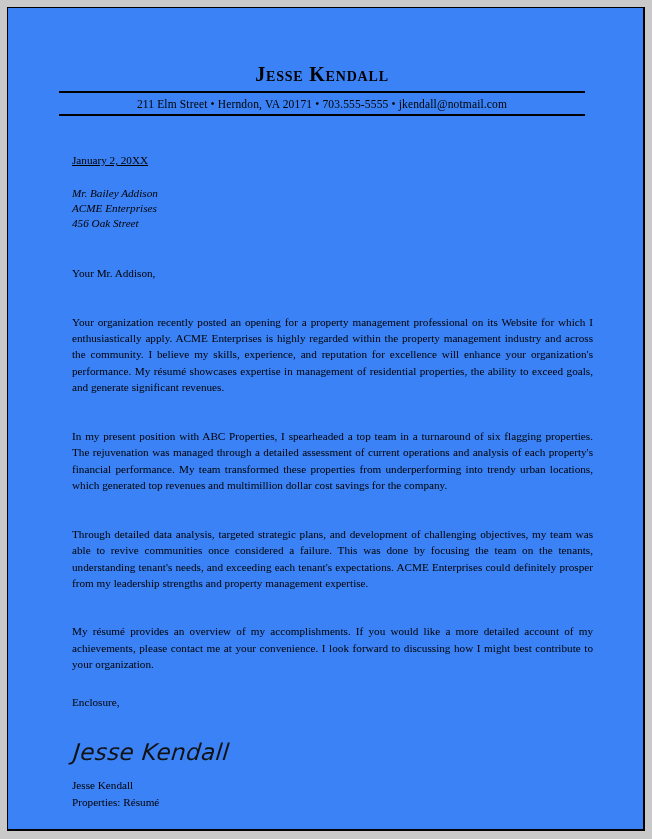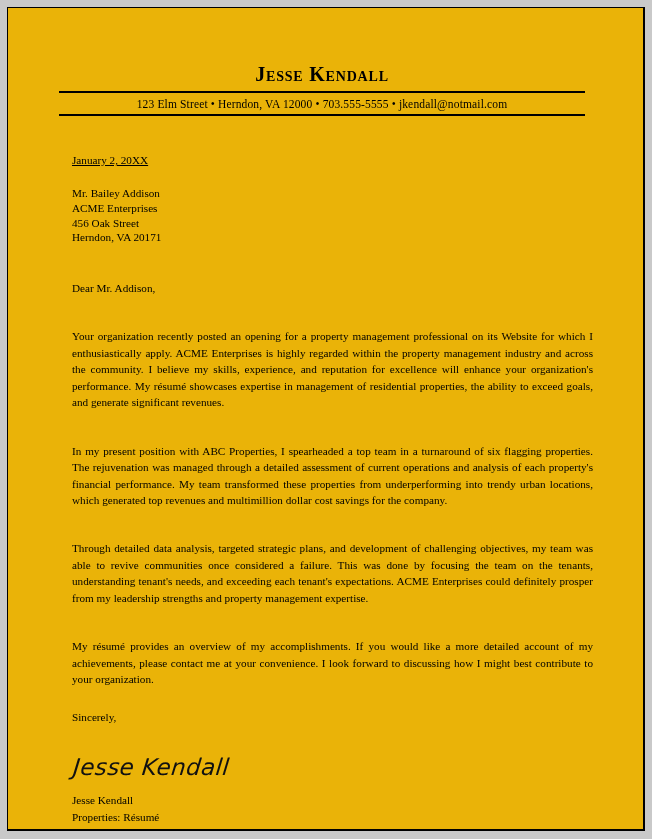--- a/index.html
+++ b/index.html
@@ -22,21 +22,21 @@
     height: 824px;
     background: #000000;
   }
 
   .page {
     position: absolute;
     left: 8px;
     top: 8px;
     width: 635px;
     height: 821px;
-    background: #eab308;
+    background: #3b82f6;
     box-sizing: border-box;
   }
 
   
   .letterhead {
     position: absolute;
     left: 51px;
     top: 55px;
     width: 526px;
   }
@@ -76,20 +76,21 @@
     line-height: 1.35;
     margin-bottom: 18px;
     text-decoration: underline;
   }
   .recipient {
     line-height: 1.32;
     margin-bottom: 36px;
   }
   .recipient div {
     white-space: pre;
+    font-style: italic;
   }
   .salutation {
     line-height: 1.35;
     margin-bottom: 21px;
   }
   .para {
     text-align: justify;
     line-height: 1.47;
     margin-bottom: 17px;
     margin-top: 32px;
@@ -118,43 +119,42 @@
 </head>
 <body>
 
 <div class="page-shadow"></div>
 
 <div class="page">
 
   <div class="letterhead">
     <div class="name-heading">Jesse Kendall</div>
     <div class="rule"></div>
-    <div class="contact-line">123 Elm Street • Herndon, VA 12000 • 703.555-5555 • jkendall@notmail.com</div>
+    <div class="contact-line">211 Elm Street • Herndon, VA 20171 • 703.555-5555 • jkendall@notmail.com</div>
     <div class="rule"></div>
   </div>
 
   <div class="letter-body">
 
     <div class="date-line">January 2, 20XX</div>
 
     <div class="recipient">
       <div>Mr. Bailey Addison</div>
       <div>ACME Enterprises</div>
       <div>456 Oak Street</div>
-      <div>Herndon, VA 20171</div>
     </div>
 
-    <div class="salutation">Dear Mr. Addison,</div>
+    <div class="salutation">Your Mr. Addison,</div>
 
     <p class="para">Your organization recently posted an opening for a property management professional on its Website for which I enthusiastically apply. ACME Enterprises is highly regarded within the property management industry and across the community. I believe my skills, experience, and reputation for excellence will enhance your organization's performance. My résumé showcases expertise in management of residential properties, the ability to exceed goals, and generate significant revenues.</p>
     <p class="para">In my present position with ABC Properties, I spearheaded a top team in a turnaround of six flagging properties. The rejuvenation was managed through a detailed assessment of current operations and analysis of each property's financial performance. My team transformed these properties from underperforming into trendy urban locations, which generated top revenues and multimillion dollar cost savings for the company.</p>
     <p class="para">Through detailed data analysis, targeted strategic plans, and development of challenging objectives, my team was able to revive communities once considered a failure. This was done by focusing the team on the tenants, understanding tenant's needs, and exceeding each tenant's expectations. ACME Enterprises could definitely prosper from my leadership strengths and property management expertise.</p>
     <p class="para">My résumé provides an overview of my accomplishments. If you would like a more detailed account of my achievements, please contact me at your convenience. I look forward to discussing how I might best contribute to your organization.</p>
 
-    <div class="closing">Sincerely,</div>
+    <div class="closing">Enclosure,</div>
 
     <div class="signature">Jesse Kendall</div>
 
     <div class="sign-block">
       <div>Jesse Kendall</div>
       <div>Properties: Résumé</div>
     </div>
 
   </div>
 </div>

